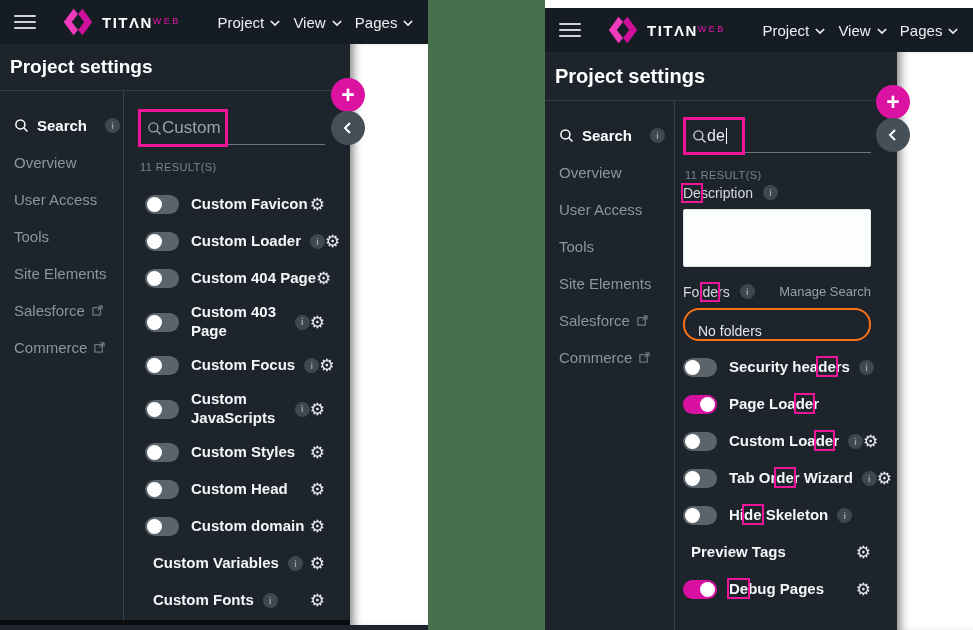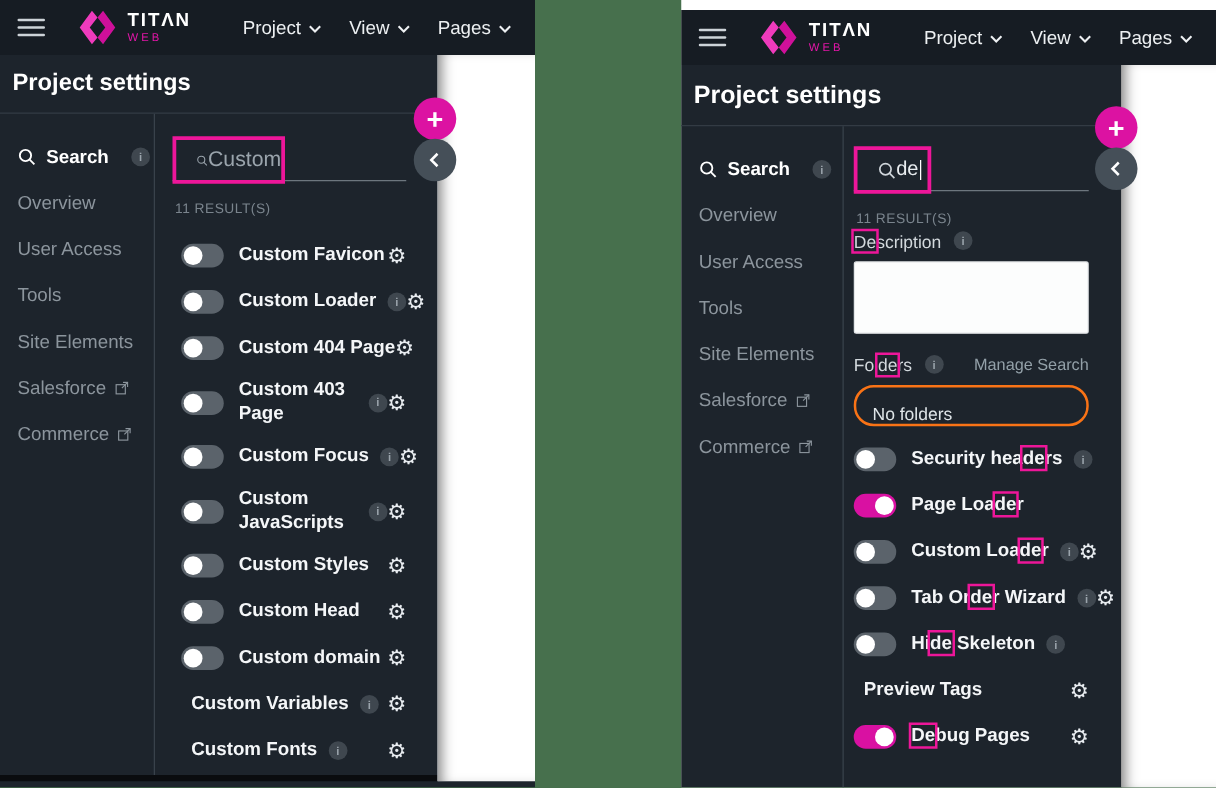--- a/index.html
+++ b/index.html
@@ -12,21 +12,21 @@
   .shot{position:absolute;top:0;height:630px;width:428px;background:#1d242c}
   #shot-a{left:0}
   #shot-b{left:545px;background:#fff}
 
   
   .navbar{height:44px;background:#161c23;display:flex;align-items:center;padding:0 8px 0 10px;box-sizing:border-box}
   #shot-b .navbar{margin-top:8px}
   .hamburger{width:22px;display:flex;flex-direction:column;gap:4px;margin:0 0 0 4px;cursor:pointer}
   .hamburger i{display:block;height:2px;background:#cdd3d8;border-radius:1px}
   .logo{display:flex;align-items:center;gap:8px;margin-left:26px}
-  .logo-text{display:flex;flex-direction:column;line-height:1}
+  .logo-text{display:flex;flex-direction:row;line-height:1}
   .logo-name{color:#fff;font-weight:bold;font-size:15px;letter-spacing:1.5px}
   .logo-sub{color:#e316a8;font-weight:normal;font-size:9px;letter-spacing:2.5px;margin-top:2px}
   .nav-items{flex:1;display:flex;justify-content:space-around;align-items:flex-start;margin-left:30px}
   .nav-item{display:flex;align-items:center;gap:6px;color:#edf0f2;font-size:15px;cursor:pointer}
   .nav-item svg{margin-top:2px}
 
   
   .shot-body{display:flex;height:581px}
   #shot-b .shot-body{height:578px}
   .left-col{width:350px;display:flex;flex-direction:column;background:#1d242c;box-sizing:border-box}
@@ -41,21 +41,21 @@
   .sidebar{width:124px;flex-shrink:0;border-right:1px solid #39424b;padding-top:16px;box-sizing:border-box}
   #shot-b .sidebar{width:130px}
   .side-search{display:flex;align-items:center;gap:8px;padding-left:14px;height:37px;color:#fff;font-weight:bold;font-size:15px;cursor:pointer}
   .side-search .info-icon{margin-left:10px}
   .side-item{height:37px;display:flex;align-items:center;gap:7px;padding-left:14px;color:#8c959d;font-size:15px;cursor:pointer;white-space:nowrap}
 
   
   .panel{flex:1;padding:20px 25px 0 14px;box-sizing:border-box;min-width:0}
   #shot-b .panel{padding:18px 26px 0 8px}
   .search-row{position:relative;height:33px;border-bottom:1px solid #6d767e;margin-bottom:16px}
-  .search-hl{position:absolute;left:0;top:-2px;bottom:-3px;width:90px;border:3px solid #ed1699;display:flex;align-items:center;padding-left:16px;box-sizing:border-box}
+  .search-hl{position:absolute;left:0;top:-2px;bottom:-3px;width:90px;border:3px solid #ed1699;display:flex;align-items:center;padding-left:6px;box-sizing:border-box}
   #shot-b .search-hl{width:62px}
   .search-text{color:#9aa4ac;font-size:17px}
   #shot-b .search-text{color:#e8ecef;font-size:16px}
   .caret{display:inline-block;width:1px;height:16px;background:#fff;margin-left:1px;vertical-align:-3px}
   .results{font-size:11px;color:#7a848d;letter-spacing:.4px;margin-left:2px}
   .rows{margin-top:13px}
   #shot-b .rows{margin-top:8px}
 
   .row{display:flex;align-items:center;min-height:37px;padding-left:7px}
   #shot-b .row{padding-left:0}

